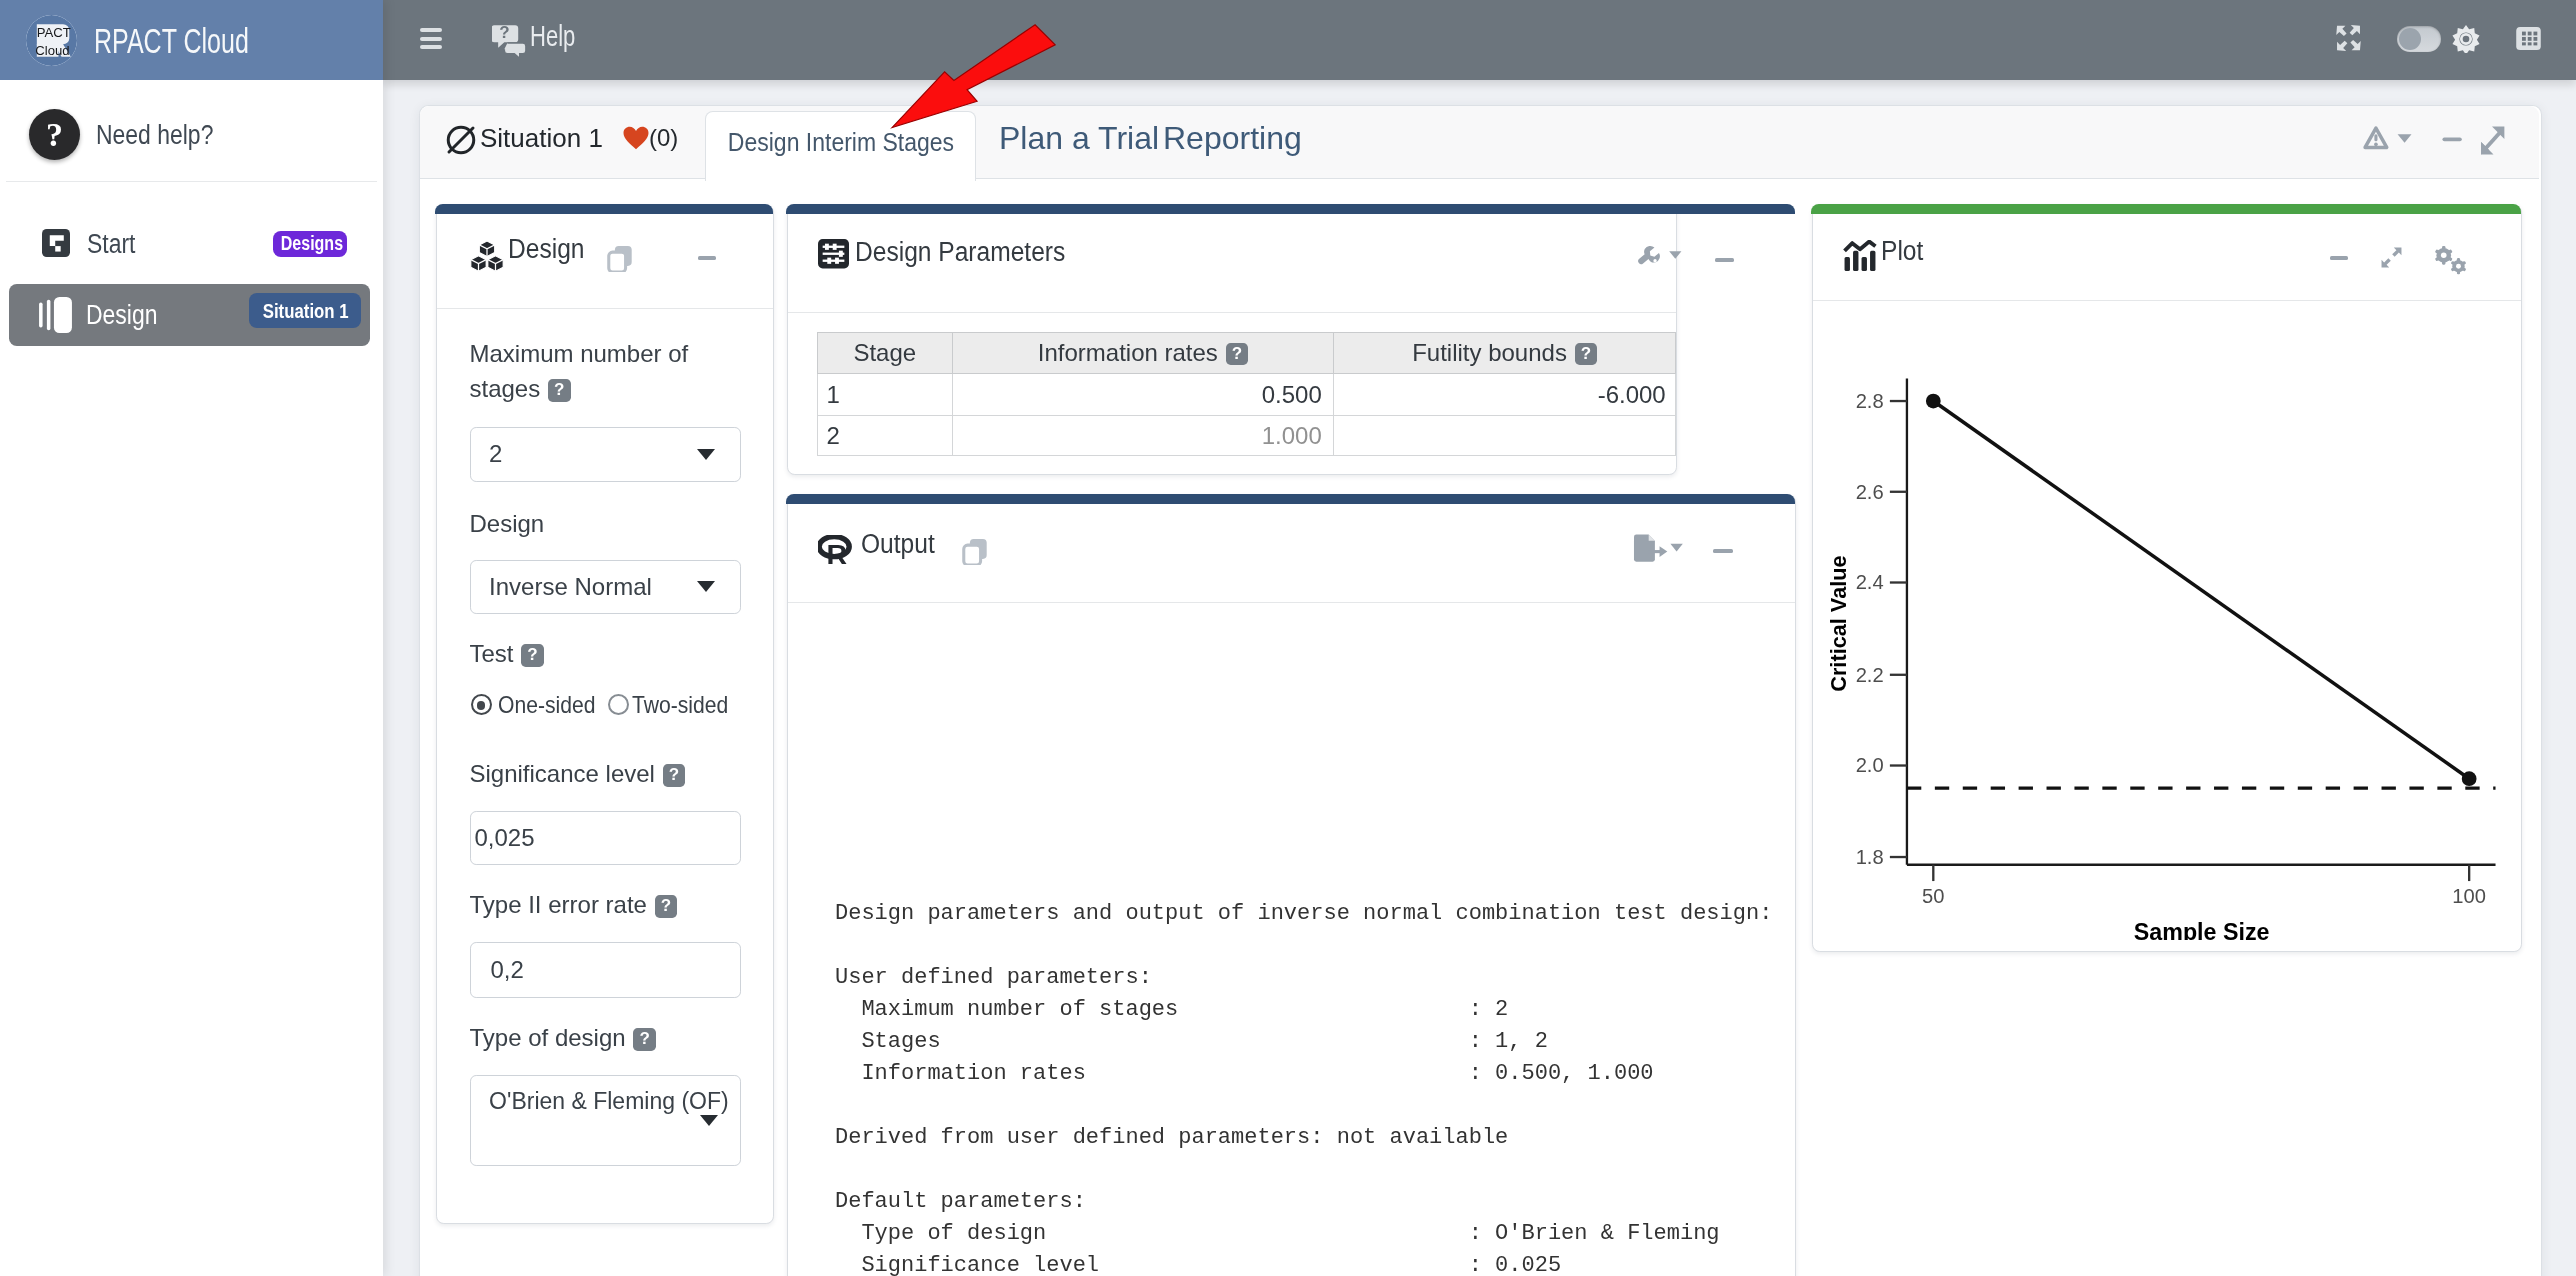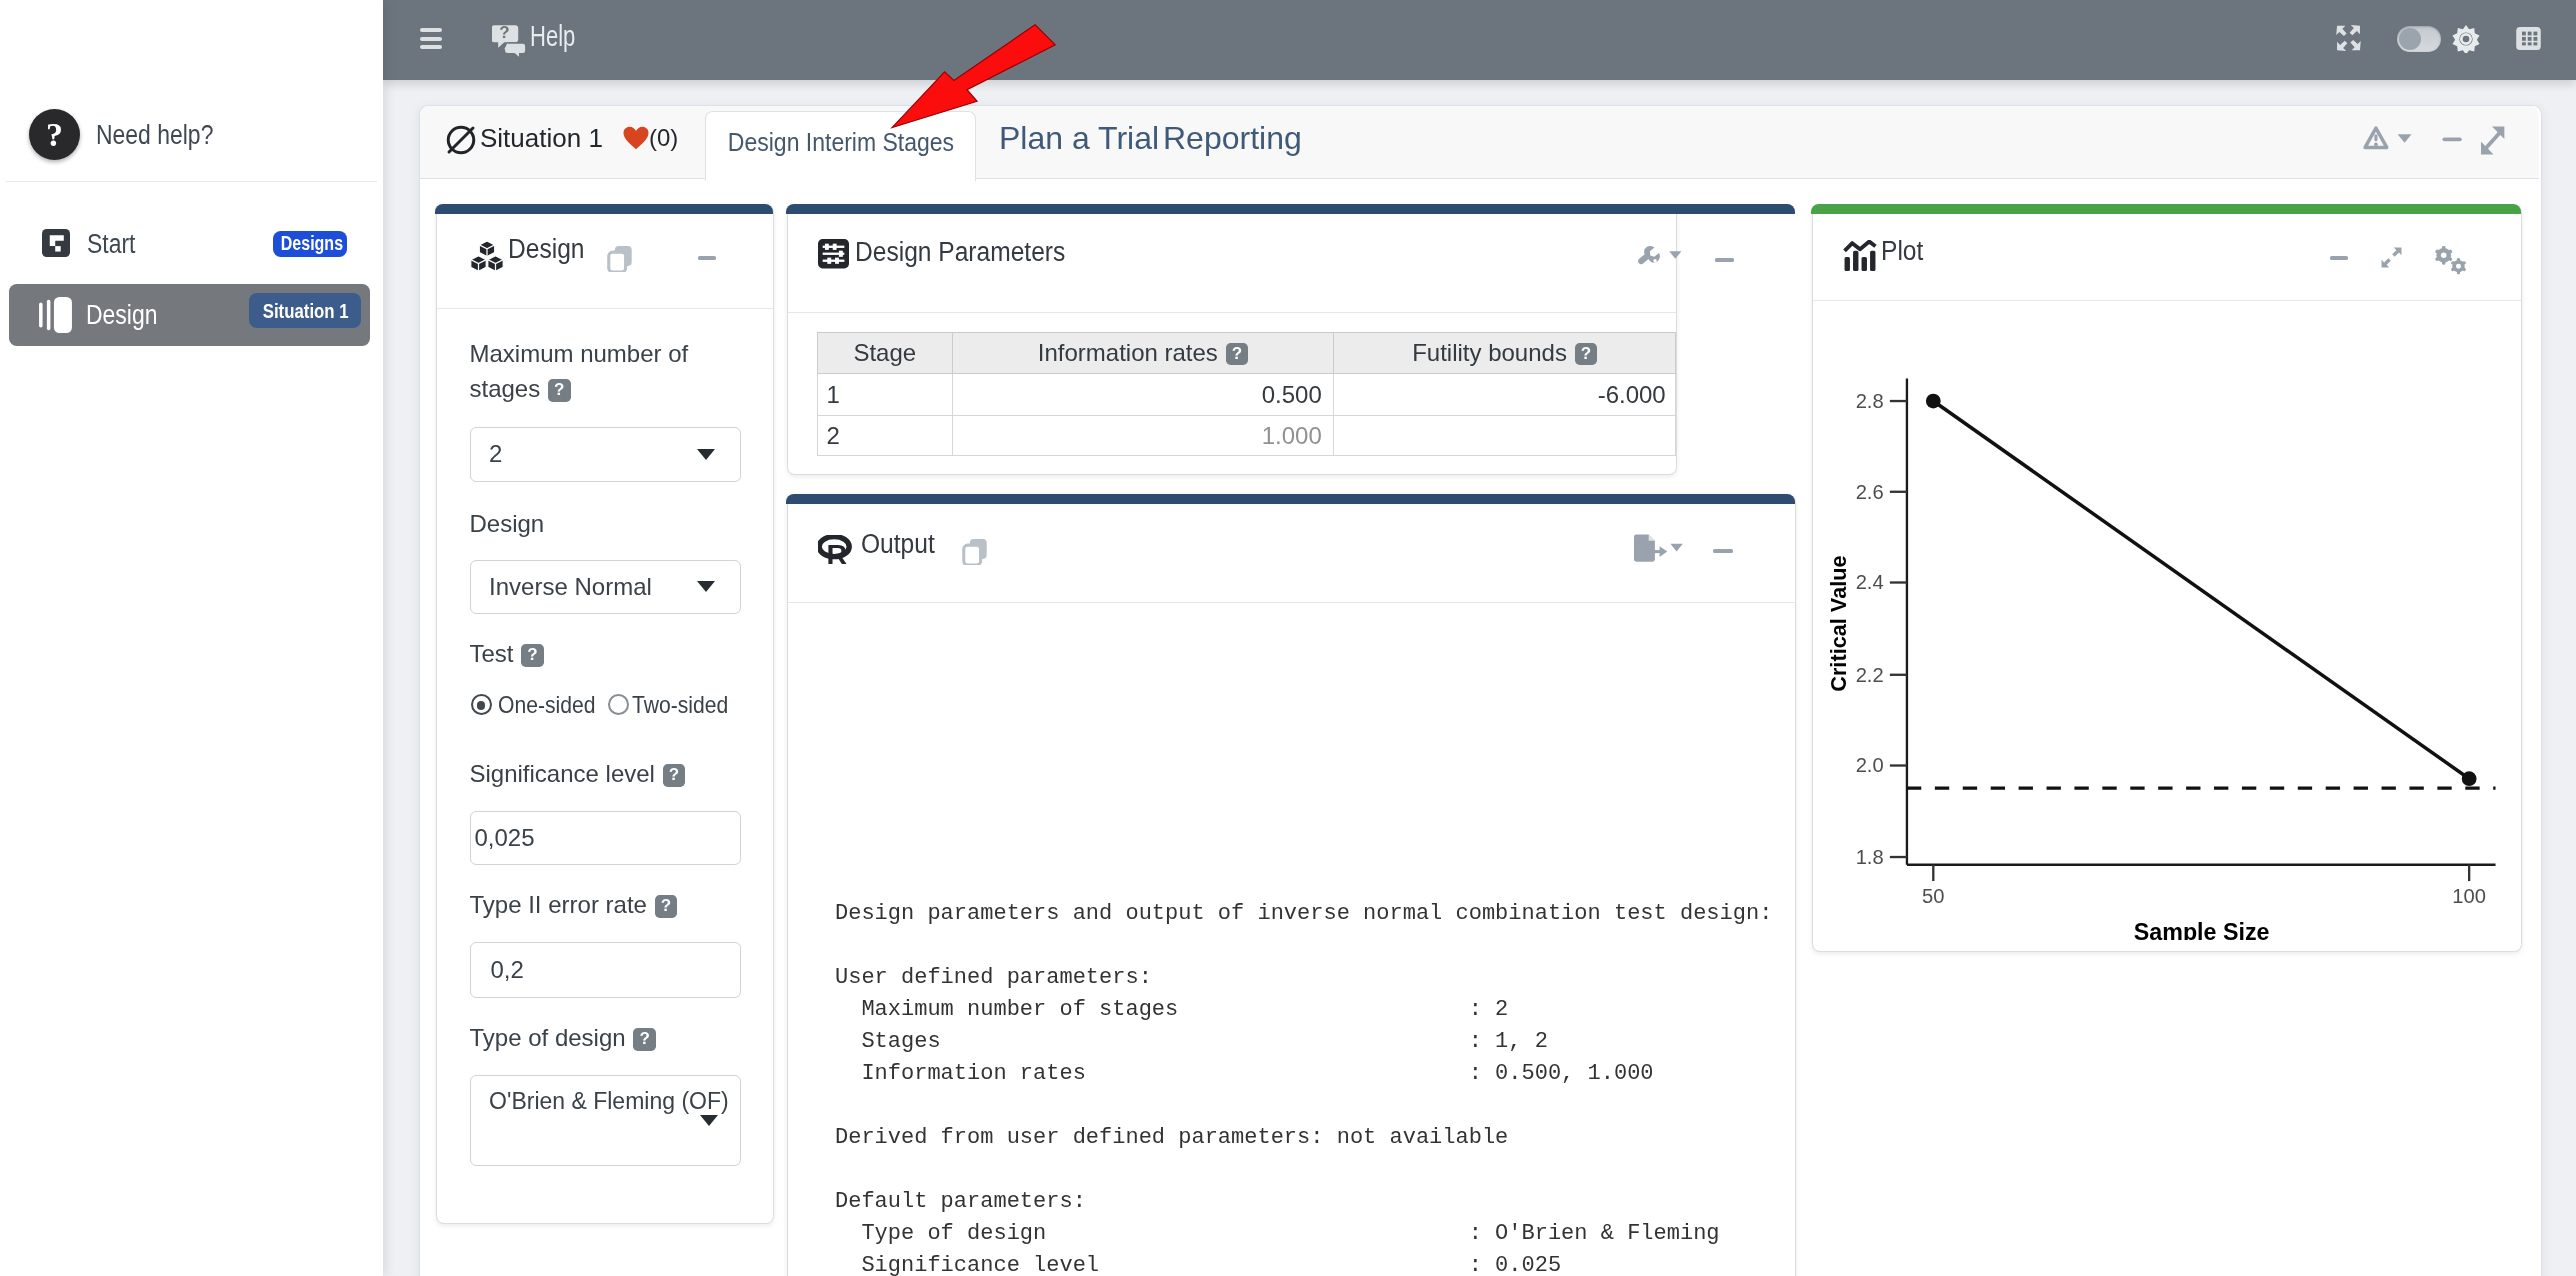--- a/index.html
+++ b/index.html
@@ -15,21 +15,21 @@
 
 
 #sidebar { left:0; top:0; width:383px; height:1277px; background:#fff; box-shadow:3.1px 0 11px rgba(0,0,0,.10); z-index:5; }
 #brand { position:absolute; left:0; top:0; width:383px; height:80px; background:#6380aa; }
 #brand .btext { position:absolute; left:94px; top:21px; color:#f6f8fa; font-size:35px; transform:scaleX(.715); transform-origin:0 0; white-space:nowrap; }
 #logo { position:absolute; left:25.6px; top:14.7px; width:51px; height:51px; border-radius:50%; background:#ccd9ec; overflow:hidden; }
 #needhelp-ic { position:absolute; left:29px; top:109px; width:51px; height:51px; border-radius:50%; background:#29292b; box-shadow:0 2.3px 4.7px rgba(0,0,0,.3); color:#fff; text-align:center; font-size:34px; font-weight:bold; line-height:51px; font-family:"Liberation Serif",serif; }
 .side-label { color:#3f4852; font-size:27px; transform:scaleX(.85); transform-origin:0 50%; white-space:nowrap; }
 #side-divider { position:absolute; left:6.2px; top:181px; width:371px; height:0; border-top:1.6px solid #e7e9eb; }
 .badge { display:inline-block; color:#fff; border-radius:7.8px; font-size:21px; font-weight:bold; text-align:center; }
-#badge-designs { left:273px; top:231px; width:74px; height:25.6px; line-height:25.6px; background:#1d4ed8; font-size:20px; }
+#badge-designs { left:273px; top:231px; width:74px; height:25.6px; line-height:25.6px; background:#6d28d9; font-size:20px; }
 #badge-designs span, #badge-sit span { display:inline-block; transform:scaleX(.8); }
 #design-item { left:9.3px; top:284px; width:361px; height:62px; background:#75797e; border-radius:7.8px; }
 #badge-sit { left:240px; top:8.5px; width:112px; height:35px; line-height:35px; background:#3c5c8c; border-radius:7.8px; font-size:21px; }
 
 
 #container { left:419px; top:105px; width:2123px; height:1178px; background:#fff; border:1.6px solid #dce0e5; border-bottom:none; border-radius:9.3px 9.3px 0 0; box-shadow:0 2.3px 11px rgba(40,50,70,.08); }
 #tabstrip { position:absolute; left:0; top:0; width:2119px; height:73px; background:#f8f8f9; border-bottom:1.6px solid #dee2e6; border-radius:9.3px 9.3px 0 0; }
 #activetab { position:absolute; left:285px; top:4.7px; width:271px; height:70px; background:#fff; border:1.6px solid #dee2e6; border-bottom:none; border-radius:7.8px 7.8px 0 0; text-align:center; line-height:60px; color:#44576b; font-size:25px; }
 .tablink { position:absolute; top:0; height:71px; line-height:64px; color:#3e5a78; font-size:32px; }
 #situ-title { position:absolute; left:60px; top:0; height:71px; line-height:64px; color:#23282d; font-size:26px; }
@@ -102,20 +102,30 @@
           <rect x="15" y="13" width="5" height="5"></rect>
           <rect x="22.5" y="13" width="5" height="5"></rect>
         <rect x="7.5" y="20" width="5" height="4"></rect>
           <rect x="15" y="20" width="5" height="4"></rect>
           <rect x="22.5" y="20" width="5" height="4"></rect>
       </g>
     </svg>
   </div>
 
   <div id="sidebar" class="abs">
+    <div id="brand">
+      <svg id="logo" style="position:absolute; left:25.6px; top:14.7px;" width="51" height="51" viewBox="0 0 66 66">
+      <circle cx="33" cy="33" r="33" fill="#5878a5"></circle>
+      <path d="M14 12 h34 a8 8 0 0 1 8 8 v10 a8 8 0 0 1 -8 8 l10 16 h-12 l-9 -15 h-23 z" fill="#eef1f6"></path>
+      <path d="M14 38 h28 v16 h-28 z" fill="#eef1f6"></path>
+      <text x="14" y="28" font-size="17" fill="#16181b" font-family="Liberation Sans" transform="scale(1,1)">PACT</text>
+      <text x="12" y="52" font-size="17" fill="#16181b" font-family="Liberation Sans">Cloud</text>
+    </svg>
+      <div class="btext">RPACT Cloud</div>
+    </div>
     <div id="needhelp-ic">?</div>
     <div class="side-label abs" style="left:96px; top:120px;">Need help?</div>
     <div id="side-divider"></div>
     <svg class="abs" style="left:42px; top:229px;" width="28" height="28" viewBox="0 0 36 36">
       <rect x="0" y="0" width="36" height="36" rx="6" fill="#343a40"></rect>
       <path d="M10 8 h18 v7 h-11 v7 h-7 z" fill="#fff"></path>
       <rect x="17" y="22" width="7" height="7" fill="#fff"></rect>
     </svg>
     <div class="side-label abs" style="left:87px; top:229px;">Start</div>
     <div id="badge-designs" class="badge abs"><span>Designs</span></div>

